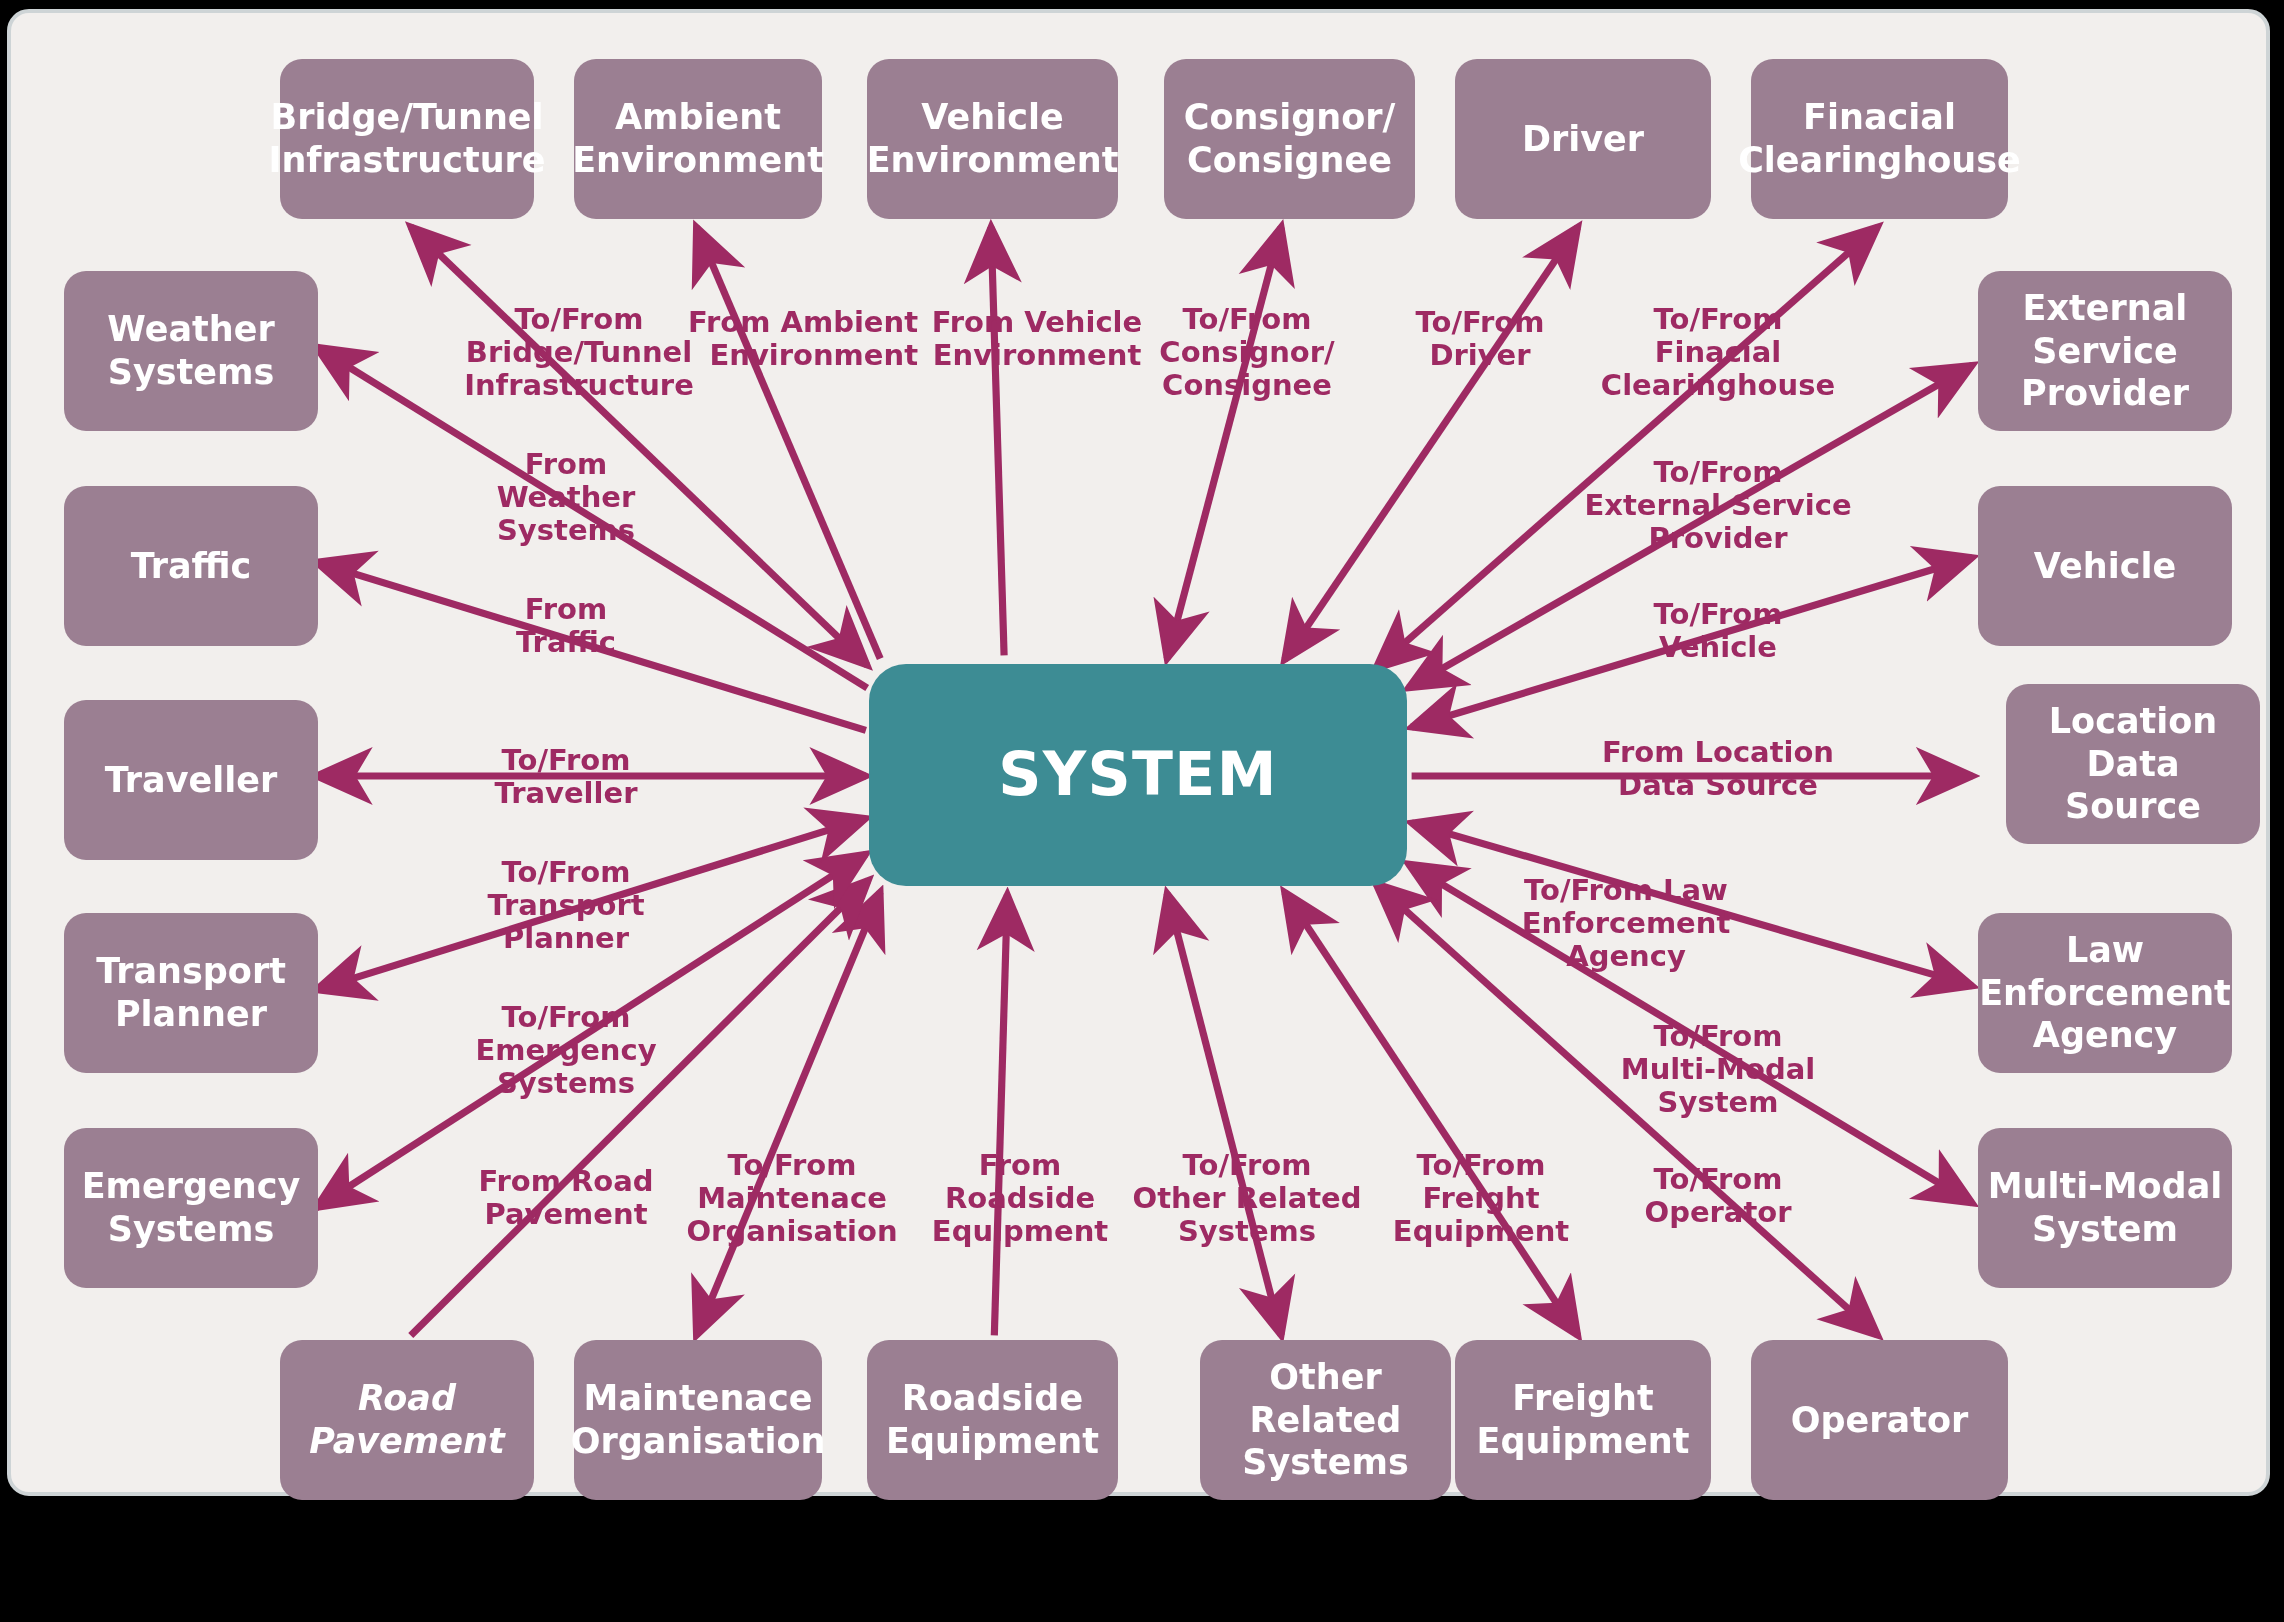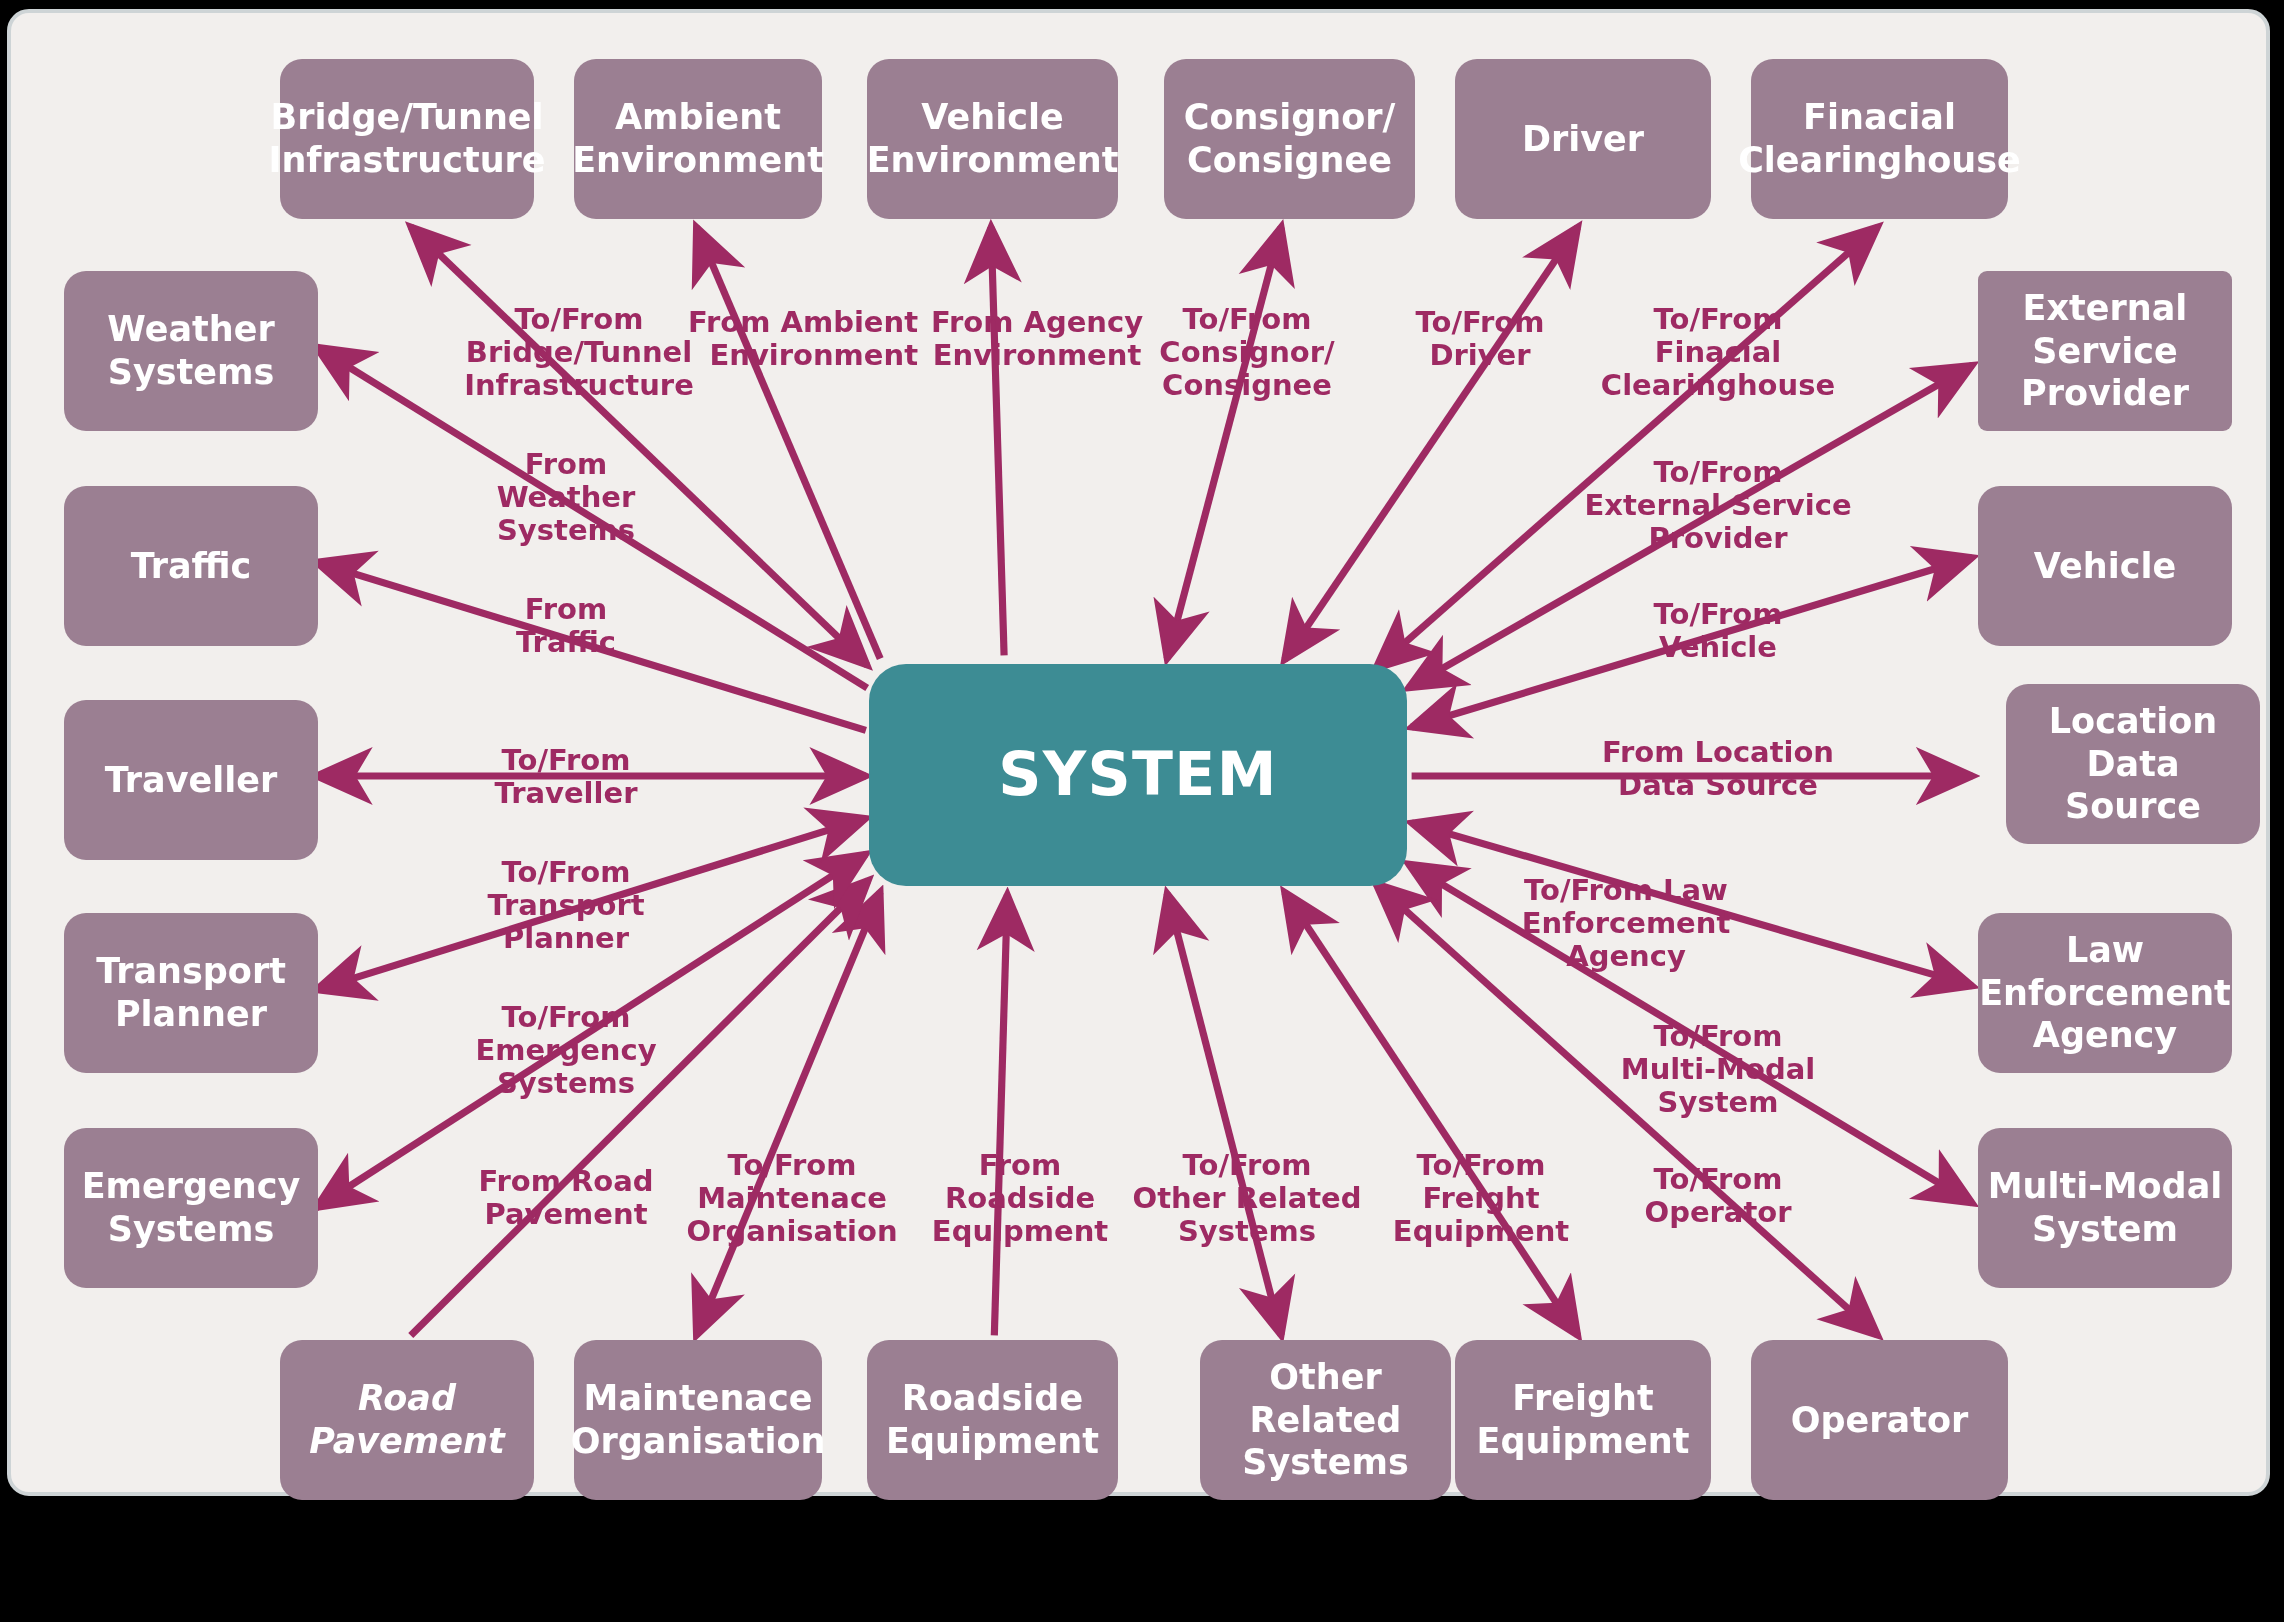--- a/index.html
+++ b/index.html
@@ -86,21 +86,21 @@
       <div class="node n-top" style="left: 1751px; top: 59px; width: 257px; height: 160px;"><span>Finacial
 Clearinghouse</span></div>
       <div class="node n-side" style="left: 64px; top: 271px; width: 254px; height: 160px;"><span>Weather
 Systems</span></div>
       <div class="node n-side" style="left: 64px; top: 486px; width: 254px; height: 160px;"><span>Traffic</span></div>
       <div class="node n-side" style="left: 64px; top: 700px; width: 254px; height: 160px;"><span>Traveller</span></div>
       <div class="node n-side" style="left: 64px; top: 913px; width: 254px; height: 160px;"><span>Transport
 Planner</span></div>
       <div class="node n-side" style="left: 64px; top: 1128px; width: 254px; height: 160px;"><span>Emergency
 Systems</span></div>
-      <div class="node n-side" style="left: 1978px; top: 271px; width: 254px; height: 160px; border-radius: 9px;"><span>External
+      <div class="node n-side" style="left: 1978px; top: 271px; width: 254px; height: 160px;"><span>External
 Service
 Provider</span></div>
       <div class="node n-side" style="left: 1978px; top: 486px; width: 254px; height: 160px;"><span>Vehicle</span></div>
       <div class="node n-side" style="left: 1978px; top: 684px; width: 254px; height: 160px; margin-left: 28px;"><span>Location
 Data Source</span></div>
       <div class="node n-side" style="left: 1978px; top: 913px; width: 254px; height: 160px;"><span>Law
 Enforcement
 Agency</span></div>
       <div class="node n-side" style="left: 1978px; top: 1128px; width: 254px; height: 160px;"><span>Multi-Modal
 System</span></div>
@@ -117,21 +117,21 @@
 Equipment</span></div>
       <div class="node n-bot" style="left: 1751px; top: 1340px; width: 257px; height: 160px;"><span>Operator</span></div>
       <div class="node sys" style="left: 869px; top: 664px; width: 538px; height: 222px;"><span>SYSTEM</span></div>
     </div>
   <div id="label-layer">
       <div class="flabel" style="left: 579px; top: 352px;">To/From
 Bridge/Tunnel
 Infrastructure</div>
       <div class="flabel" style="left: 803px; top: 339px; text-align: right;">From Ambient
 Environment</div>
-      <div class="flabel" style="left: 1037px; top: 339px;">From Agency
+      <div class="flabel" style="left: 1037px; top: 339px;">From Vehicle
 Environment</div>
       <div class="flabel" style="left: 1247px; top: 352px;">To/From
 Consignor/
 Consignee</div>
       <div class="flabel" style="left: 1480px; top: 339px;">To/From
 Driver</div>
       <div class="flabel" style="left: 1718px; top: 352px;">To/From
 Finacial
 Clearinghouse</div>
       <div class="flabel" style="left: 1718px; top: 505px;">To/From

